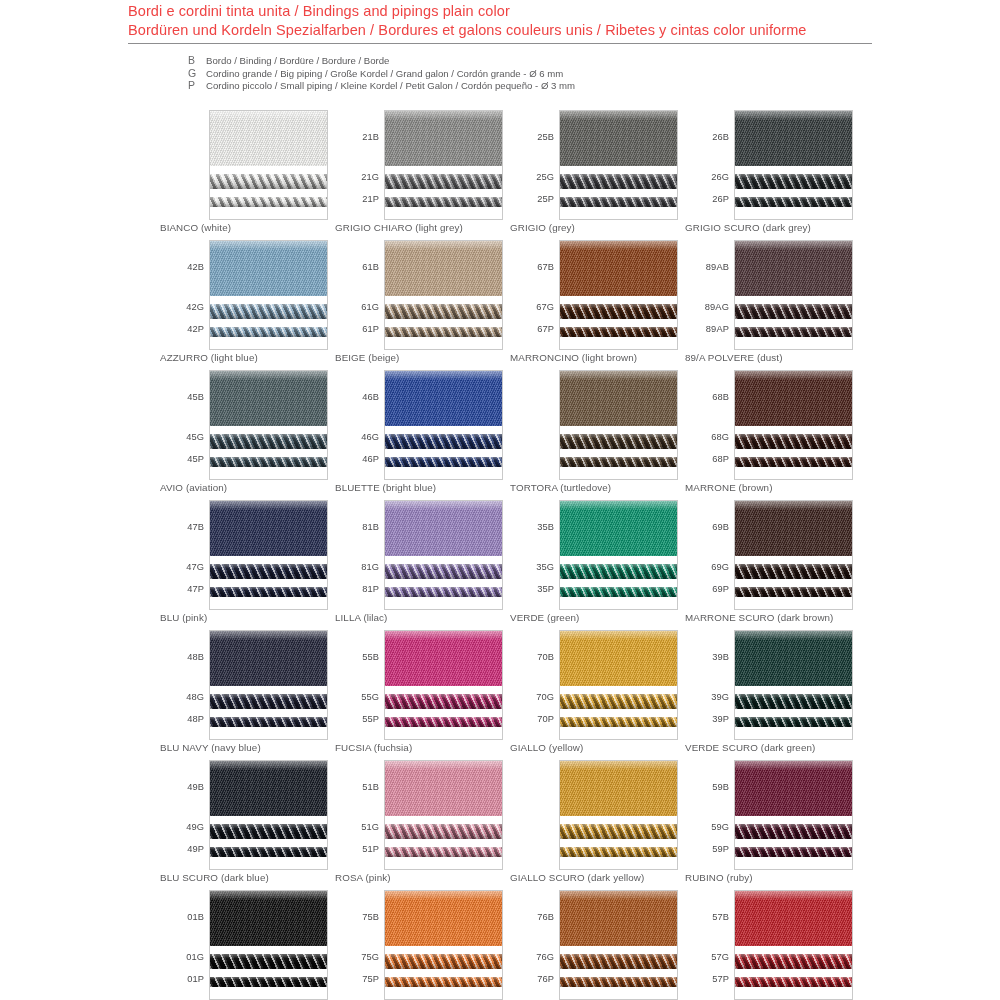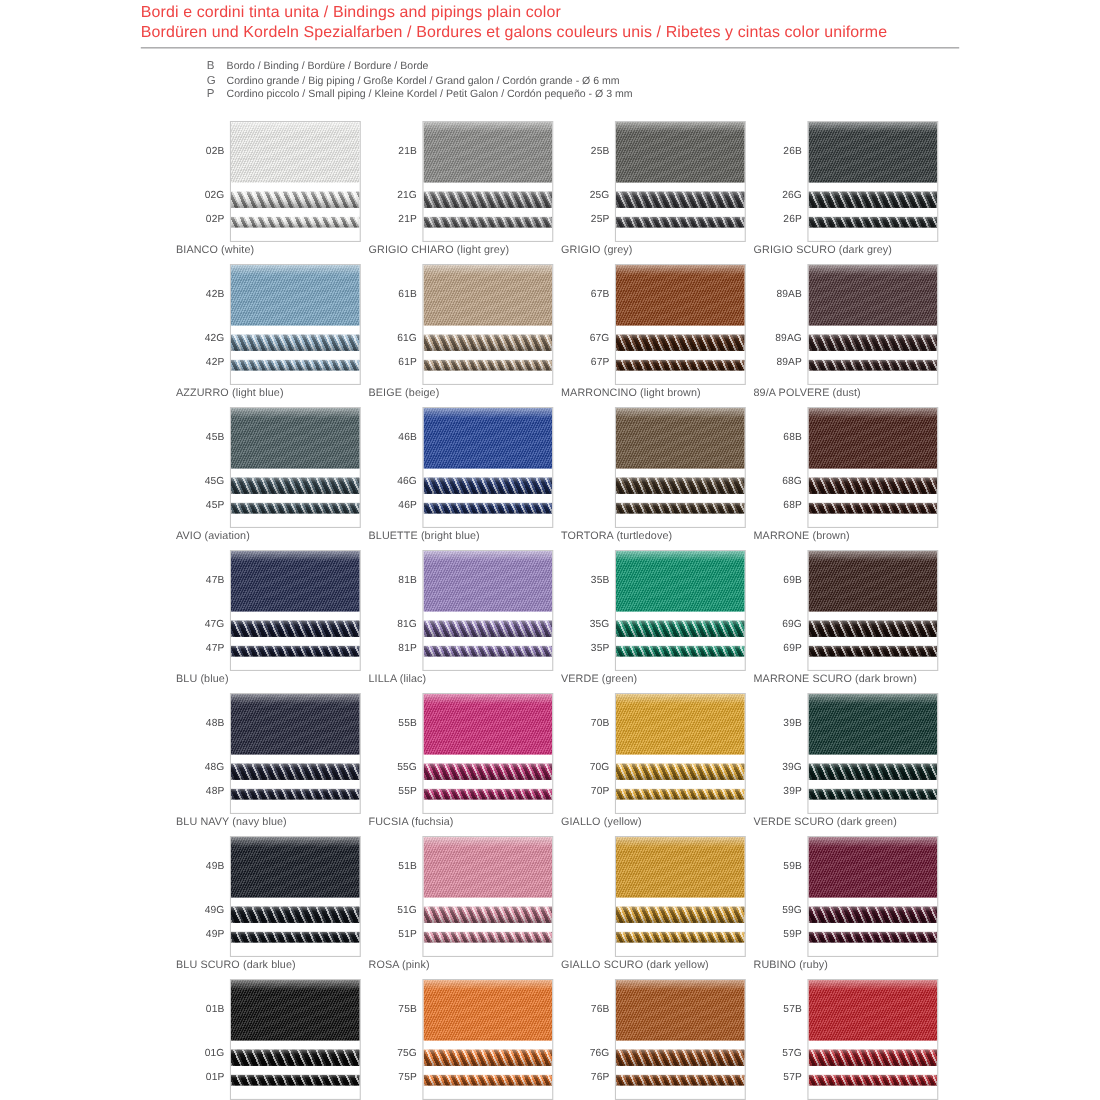--- a/index.html
+++ b/index.html
@@ -159,25 +159,20 @@
     </div>
     <div class="legend-row">
       <span class="legend-key">P</span>
       <span class="legend-text">Cordino piccolo / Small piping / Kleine Kordel / Petit Galon / Cordón pequeño - Ø 3 mm</span>
     </div>
   </div>
 
 <div id="grid">
     <div class="swatch-row">
       <div class="cell">
-        <div class="codes">
-          <span class="code code-b">02B</span>
-          <span class="code code-g">02G</span>
-          <span class="code code-p">02P</span>
-        </div>
         <div class="box">
           <div class="band-b">
             <div class="base" style="background:#f2f2f0"></div>
             <div class="weave"></div>
             <div class="topfade"></div>
           </div>
           <div class="cord cord-g">
             <div class="core" style="background:#e9e9e7"></div>
             <div class="twist"></div>
             <div class="shade"></div>
@@ -482,21 +477,21 @@
             <div class="core" style="background:#1d2340"></div>
             <div class="twist"></div>
             <div class="shade"></div>
           </div>
           <div class="cord cord-p">
             <div class="core" style="background:#1d2340"></div>
             <div class="twist"></div>
             <div class="shade"></div>
           </div>
         </div>
-        <div class="caption">BLU (blue)</div>
+        <div class="caption">BLU (pink)</div>
       </div>
       <div class="cell">
         <div class="codes">
           <span class="code code-b">81B</span>
           <span class="code code-g">81G</span>
           <span class="code code-p">81P</span>
         </div>
         <div class="box">
           <div class="band-b">
             <div class="base" style="background:#9781c0"></div>

